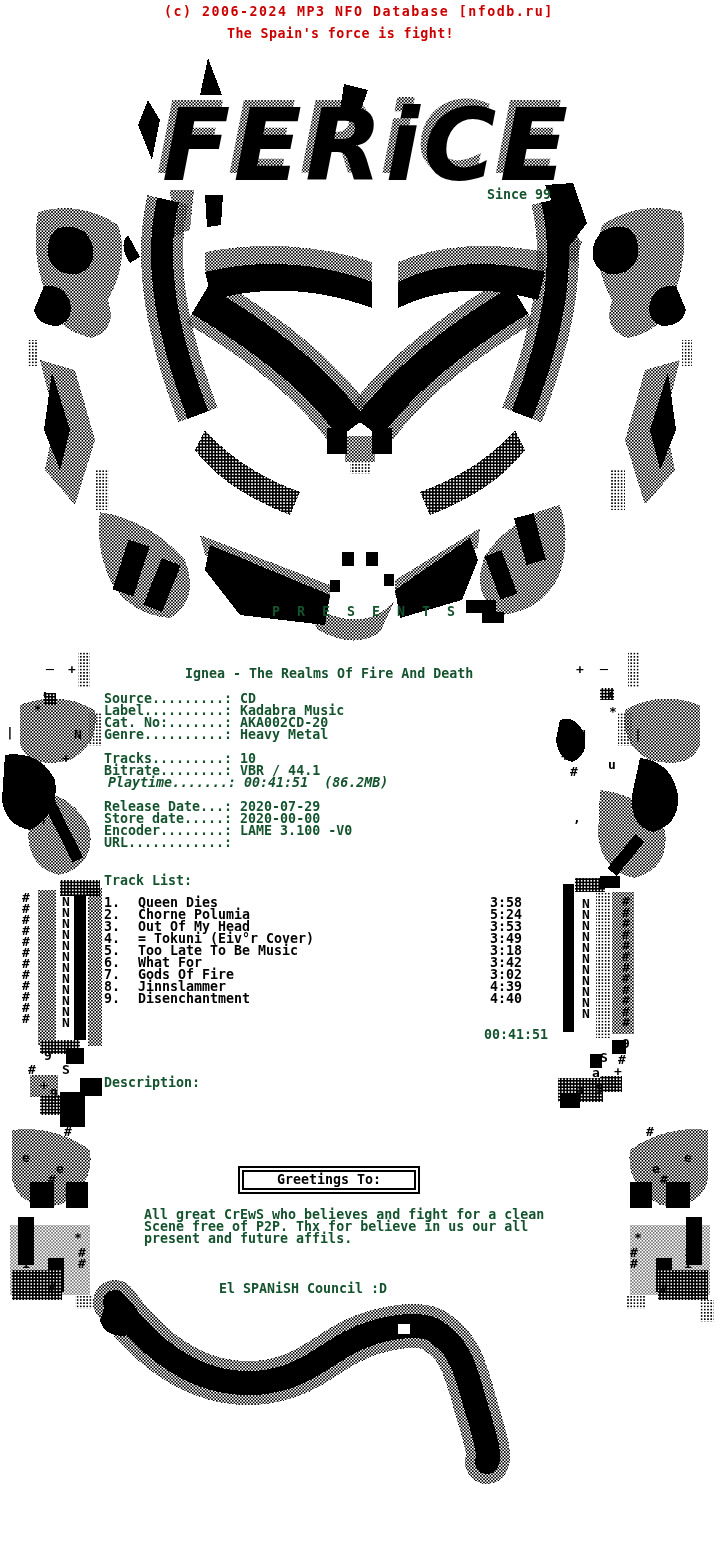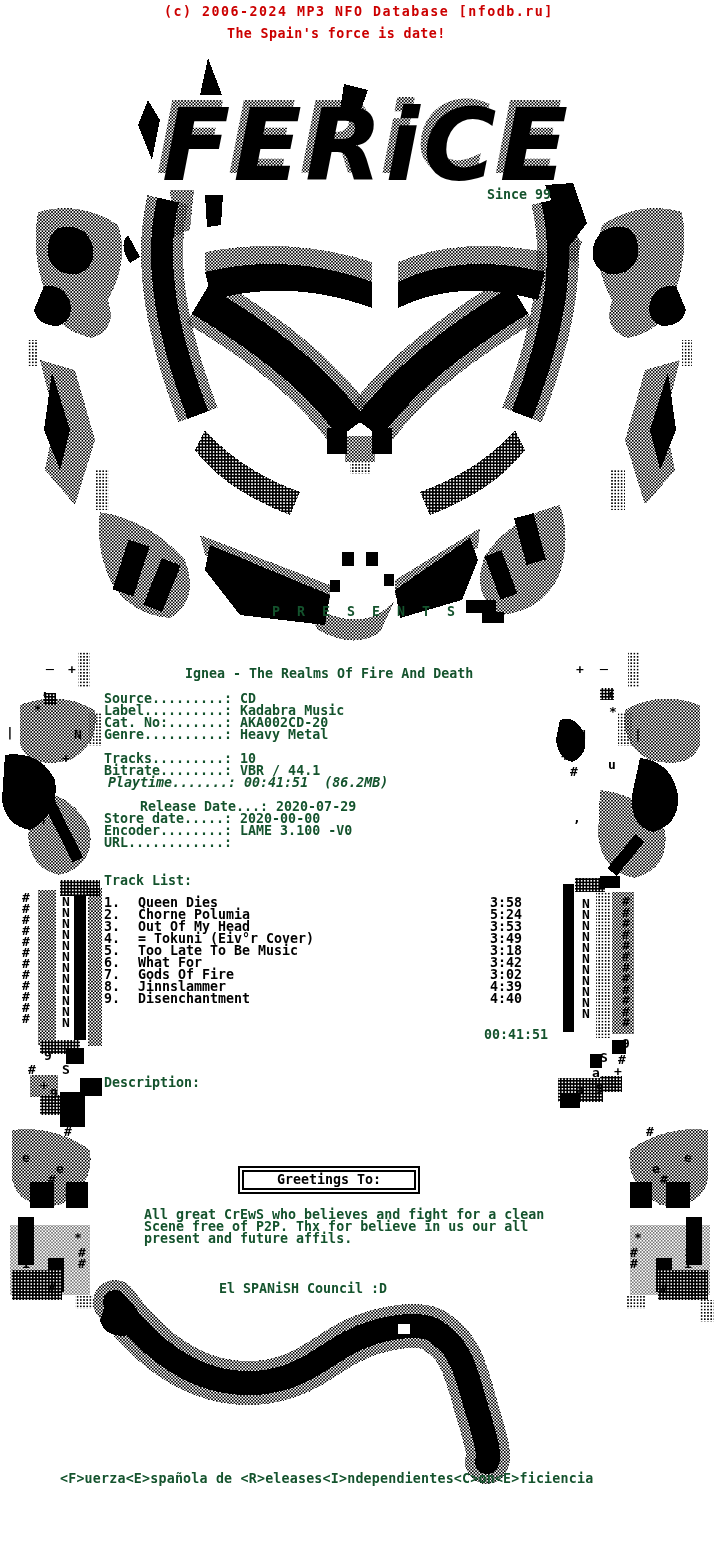--- a/index.html
+++ b/index.html
@@ -173,35 +173,35 @@
     <g>
       <path d="M115,1302 C150,1350 200,1390 265,1382 C315,1375 330,1345 375,1332 C400,1325 430,1322 440,1335 C465,1350 470,1390 480,1420 C487,1445 490,1455 487,1462" stroke="url(#d50)" stroke-width="44" fill="none" stroke-linecap="round"></path>
       <path d="M115,1302 C150,1350 200,1390 265,1382 C315,1375 330,1345 375,1332 C400,1325 430,1322 440,1335 C465,1350 470,1390 480,1420 C487,1445 490,1455 487,1462" stroke="#000" stroke-width="24" fill="none" stroke-linecap="round"></path>
       <path d="M108,1298 q22,-4 30,14 q4,18 -14,24 q-20,0 -24,-16 z" fill="#000"></path>
       <rect x="398" y="1324" width="12" height="10" fill="#fff"></rect>
       <rect x="700" y="1300" width="14" height="22" fill="url(#d25)"></rect>
     </g>
   </svg>
 
   <div class="t red ls15" style="left:164px;top:6px;">(c) 2006-2024 MP3 NFO Database [nfodb.ru]</div>
-  <div class="t red ls04" style="left:227px;top:28px;">The Spain's force is date!</div>
+  <div class="t red ls04" style="left:227px;top:28px;">The Spain's force is fight!</div>
 
   <div class="t" style="left:487px;top:189px;">Since 99</div>
   <div class="t ls45" style="left:272px;top:606px;">P R E S E N T S</div>
 
   <div class="t" style="left:185px;top:668px;">Ignea - The Realms Of Fire And Death</div>
   <div>
       <div class="t" style="left: 104px; top: 693px;">Source.........: CD</div>
       <div class="t" style="left: 104px; top: 705px;">Label..........: Kadabra Music</div>
       <div class="t" style="left: 104px; top: 717px;">Cat. No:.......: AKA002CD-20</div>
       <div class="t" style="left: 104px; top: 729px;">Genre..........: Heavy Metal</div>
       <div class="t" style="left: 104px; top: 753px;">Tracks.........: 10</div>
       <div class="t" style="left: 104px; top: 765px;">Bitrate........: VBR / 44.1</div>
       <div class="t" style="left: 108px; top: 777px; font-style: italic;">Playtime.......: 00:41:51  (86.2MB)</div>
-      <div class="t" style="left: 104px; top: 801px; margin-left: 36px;">Release Date...: 2020-07-29</div>
+      <div class="t" style="left: 104px; top: 801px;">Release Date...: 2020-07-29</div>
       <div class="t" style="left: 104px; top: 813px;">Store date.....: 2020-00-00</div>
       <div class="t" style="left: 104px; top: 825px;">Encoder........: LAME 3.100 -V0</div>
       <div class="t" style="left: 104px; top: 837px;">URL............: </div>
     </div>
 
   <div class="t" style="left:104px;top:875px;">Track List:</div>
   <div style="position:absolute;left:104px;top:897px;width:418px;">
       <div class="trow">
         <span class="num">1.</span>
         <span class="title">Queen Dies</span>
@@ -255,21 +255,20 @@
   <div id="gbox">
     <div class="inner">Greetings To:</div>
   </div>
   <div>
       <div class="t" style="left: 144px; top: 1209px;">All great CrEwS who believes and fight for a clean</div>
       <div class="t" style="left: 144px; top: 1221px;">Scene free of P2P. Thx for believe in us our all</div>
       <div class="t" style="left: 144px; top: 1233px;">present and future affils.</div>
     </div>
 
   <div class="t" style="left:219px;top:1283px;">El SPANiSH Council :D</div>
-  <div class="t" style="left:60px;top:1473px;letter-spacing:0.2px;">&lt;F&gt;uerza&lt;E&gt;spañola de &lt;R&gt;eleases&lt;I&gt;ndependientes&lt;C&gt;on&lt;E&gt;ficiencia</div>
 
   <div>
       <span class="artch" style="left: 46px; top: 664px;">─</span>
       <span class="artch" style="left: 68px; top: 664px;">+</span>
       <span class="artch" style="left: 41px; top: 684px;">,</span>
       <span class="artch" style="left: 34px; top: 704px;">*</span>
       <span class="artch" style="left: 6px; top: 727px;">|</span>
       <span class="artch" style="left: 74px; top: 729px;">N</span>
       <span class="artch" style="left: 62px; top: 753px;">+</span>
       <span class="artch" style="left: 28px; top: 759px;">u</span>

